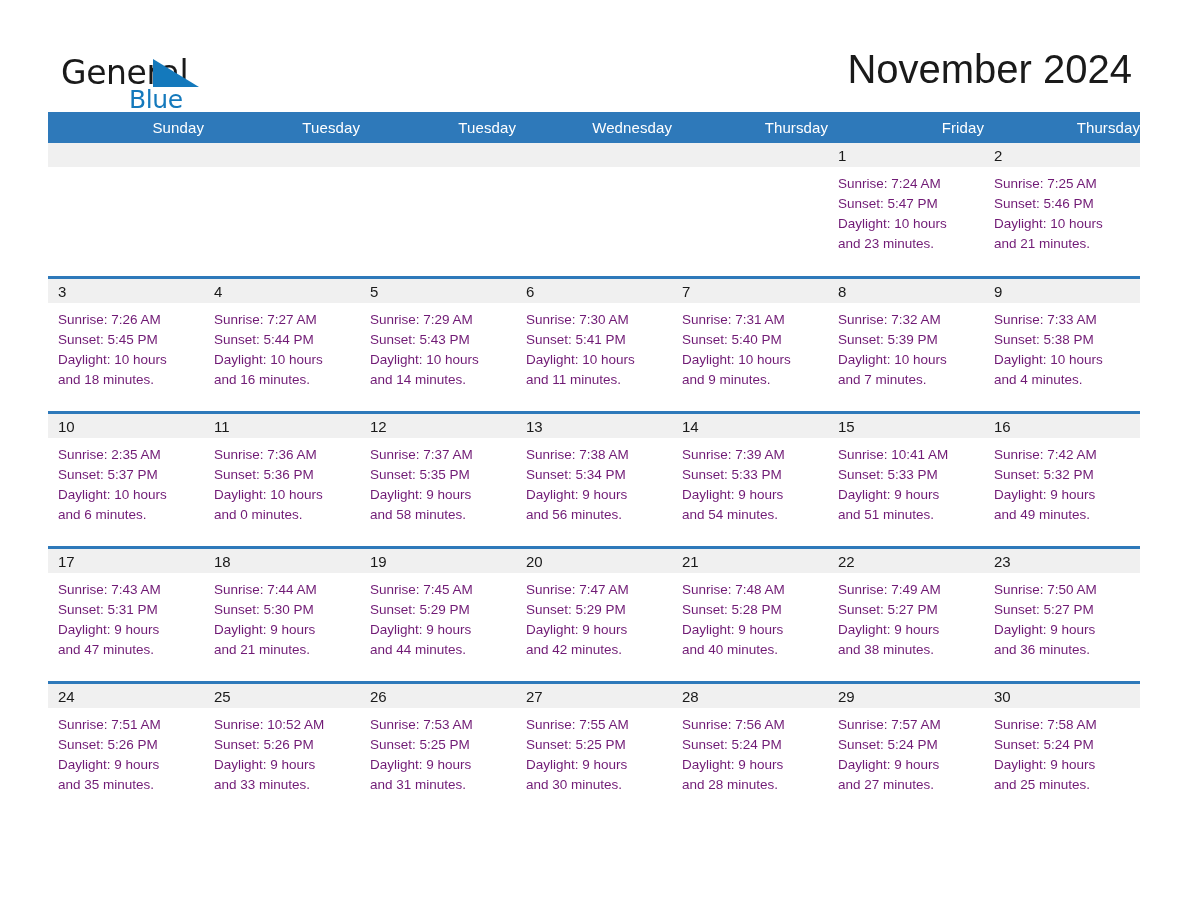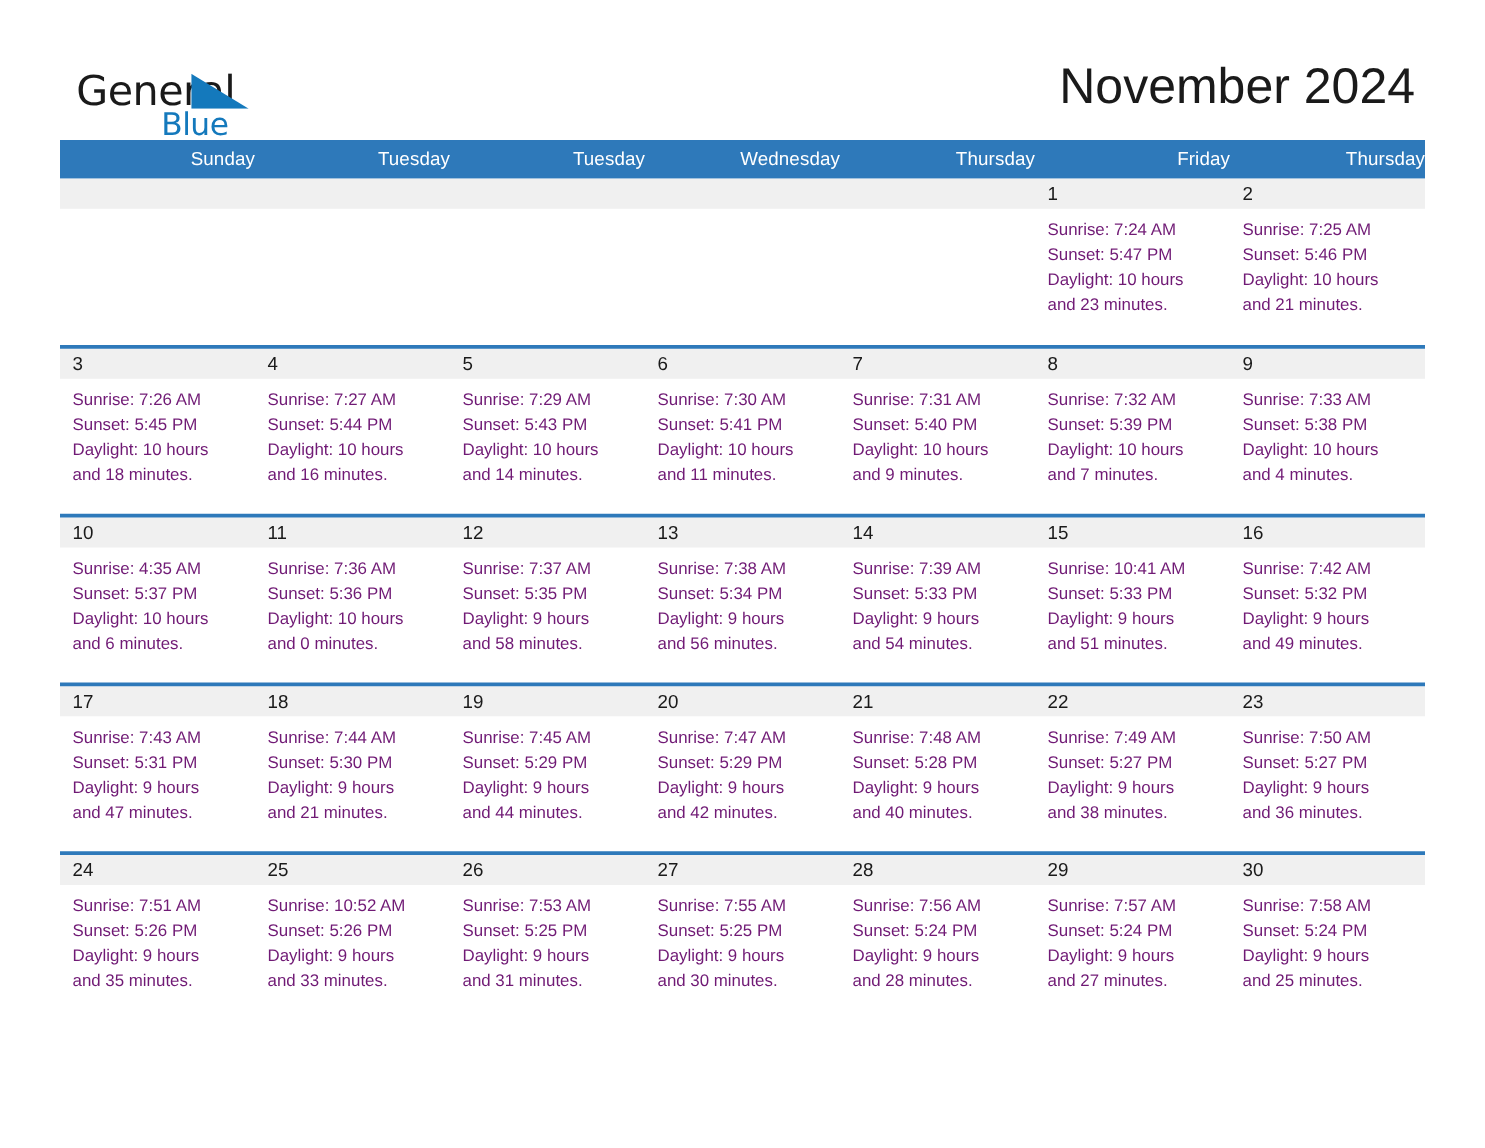--- a/index.html
+++ b/index.html
@@ -287,21 +287,21 @@
               <div>Sunset: 5:38 PM</div>
               <div>Daylight: 10 hours</div>
               <div>and 4 minutes.</div>
             </div>
           </td>
         </tr>
         <tr class="week">
           <td class="day">
             <div class="daynum-band">10</div>
             <div class="day-info">
-              <div>Sunrise: 4:35 AM</div>
+              <div>Sunrise: 2:35 AM</div>
               <div>Sunset: 5:37 PM</div>
               <div>Daylight: 10 hours</div>
               <div>and 6 minutes.</div>
             </div>
           </td>
           <td class="day">
             <div class="daynum-band">11</div>
             <div class="day-info">
               <div>Sunrise: 7:36 AM</div>
               <div>Sunset: 5:36 PM</div>

